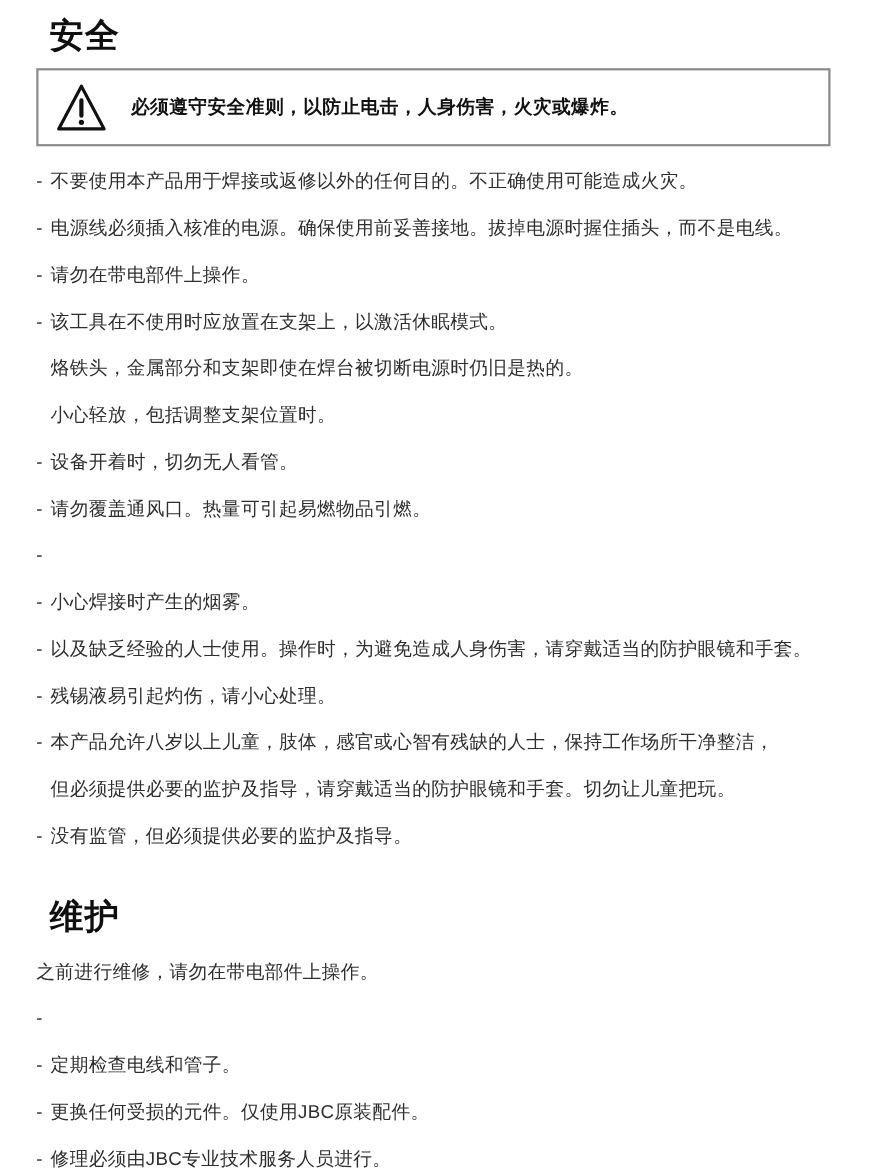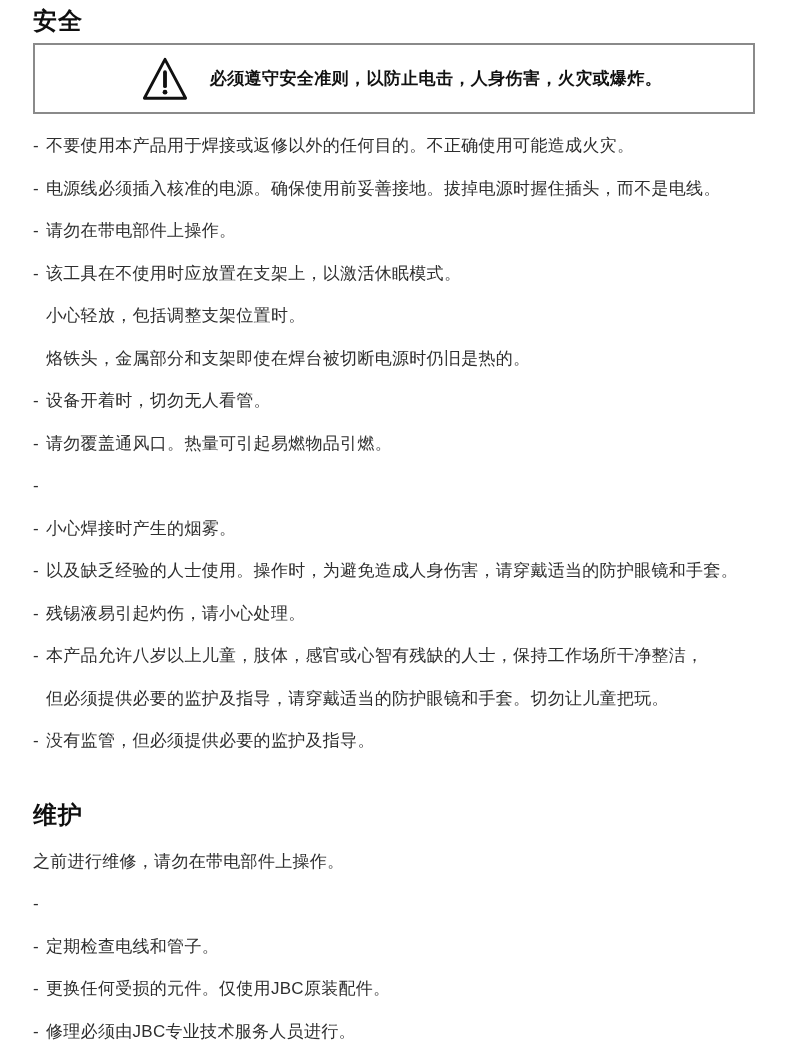--- a/index.html
+++ b/index.html
@@ -7,38 +7,37 @@
     position:relative;
     width:790px;
     height:1063px;
     background:#ffffff;
     font-family:"Liberation Sans","DejaVu Sans",sans-serif;
     color:#2e2e2e;
     overflow:hidden;
   }
   .content{padding-left:33px;padding-right:30px;}
   .section-title{
-    margin:0;
-    font-size:24px;
+    margin:12px;
+    font-size:31px;
     line-height:34px;
     font-weight:700;
     color:#0f0f0f;
     letter-spacing:1px;
   }
   .safety-title{padding-top:4px;}
   .warning-box{
     margin-top:5px;
     width:718px;
     height:67px;
     border:2px solid #8a8a8a;
     background:#ffffff;
     display:flex;
     align-items:center;
     box-sizing:content-box;
-    justify-content:center;
   }
   .warning-icon{
     margin-left:15px;
     flex:0 0 auto;
     display:flex;
     align-items:center;
   }
   .warning-text{
     margin-left:21px;
     font-size:17px;
@@ -96,25 +95,25 @@
       <div class="line">
           <span class="bullet">-</span>
           <span>请勿在带电部件上操作。</span>
         </div>
       <div class="line">
           <span class="bullet">-</span>
           <span>该工具在不使用时应放置在支架上，以激活休眠模式。</span>
         </div>
       <div class="line">
           <span class="bullet"></span>
-          <span>小心轻放，包括调整支架位置时。</span>
+          <span>烙铁头，金属部分和支架即使在焊台被切断电源时仍旧是热的。</span>
         </div>
       <div class="line">
           <span class="bullet"></span>
-          <span>烙铁头，金属部分和支架即使在焊台被切断电源时仍旧是热的。</span>
+          <span>小心轻放，包括调整支架位置时。</span>
         </div>
       <div class="line">
           <span class="bullet">-</span>
           <span>设备开着时，切勿无人看管。</span>
         </div>
       <div class="line">
           <span class="bullet">-</span>
           <span>请勿覆盖通风口。热量可引起易燃物品引燃。</span>
         </div>
       <div class="line">

